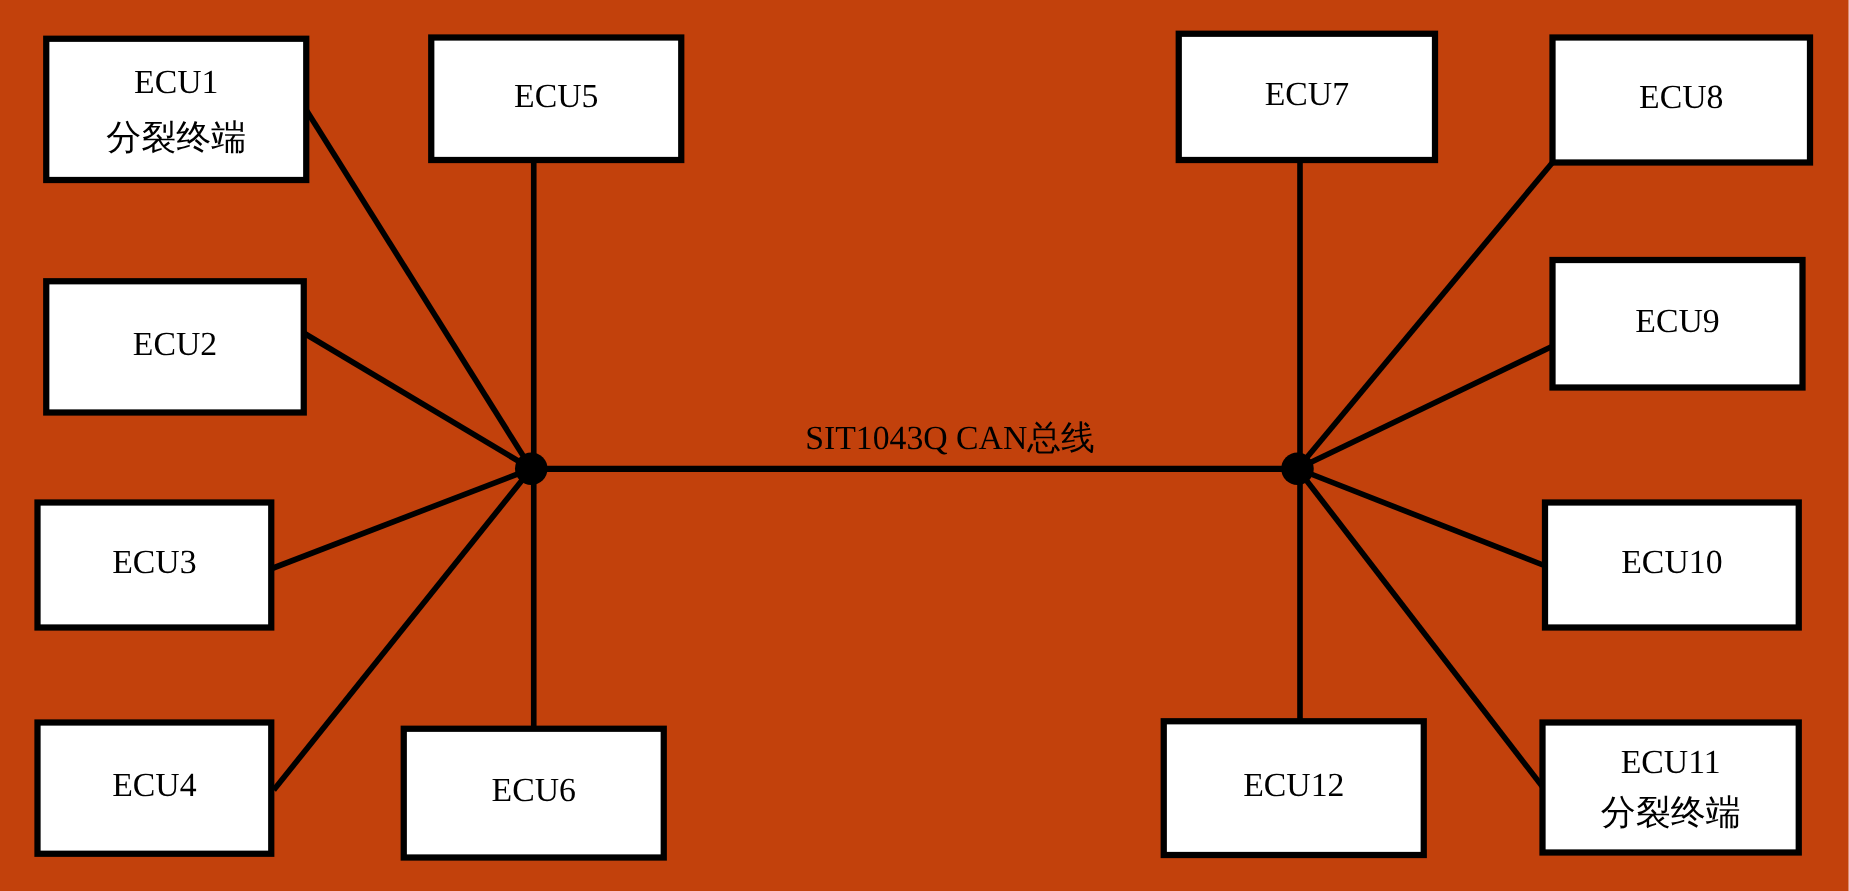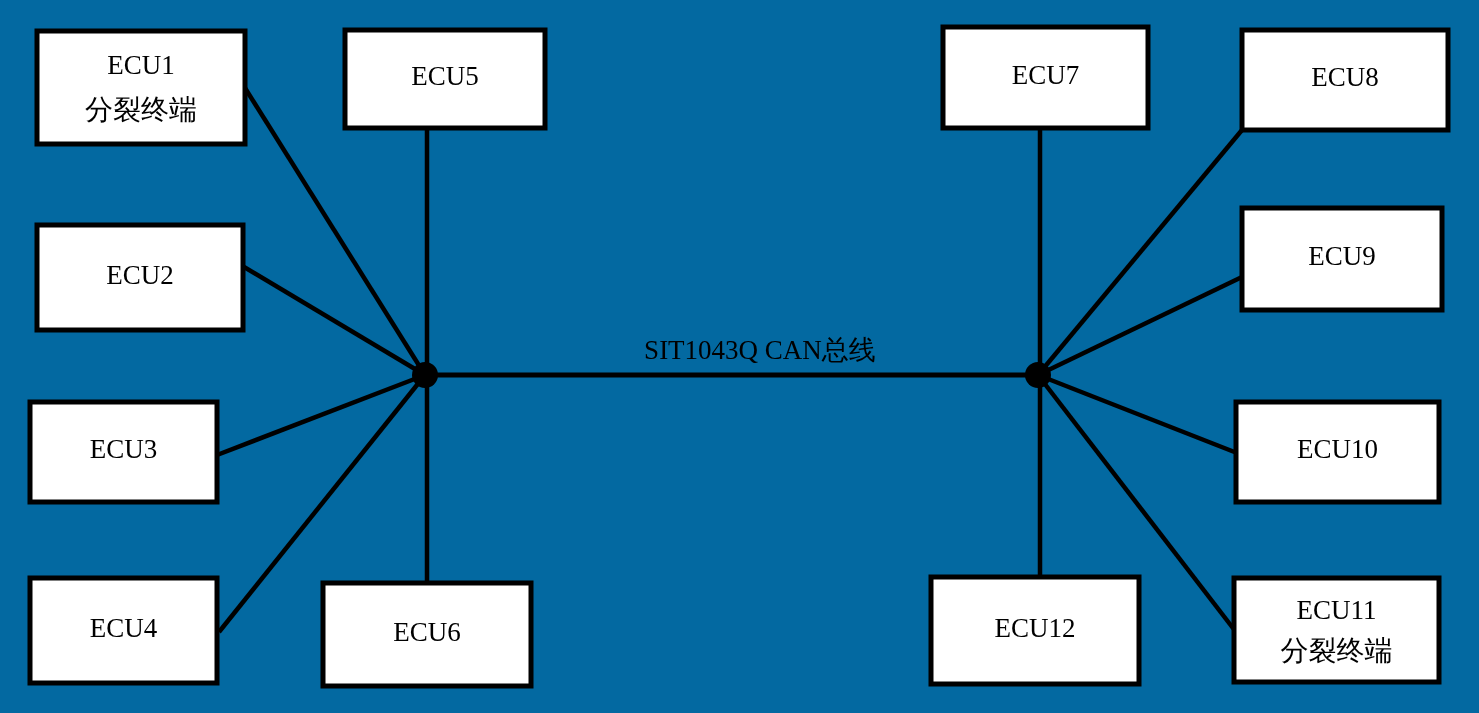--- a/index.html
+++ b/index.html
@@ -8,21 +8,21 @@
     padding: 0;
     background: #ffffff;
   }
   body {
     font-family: "Liberation Serif", "DejaVu Serif", serif;
   }
   #diagram-root {
     position: relative;
     width: 1479px;
     height: 713px;
-    background: #0369a1;
+    background: #c2410c;
     overflow: hidden;
   }
   svg#topology {
     position: absolute;
     top: 0;
     left: 0;
     width: 1479px;
     height: 713px;
     display: block;
   }

